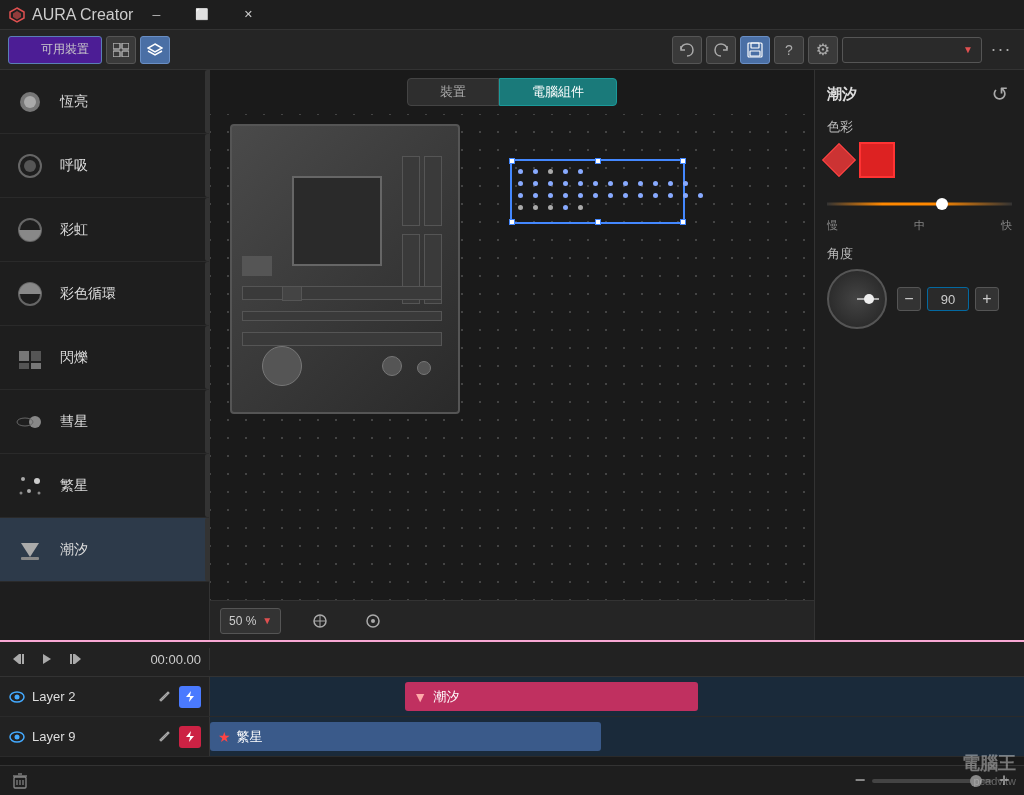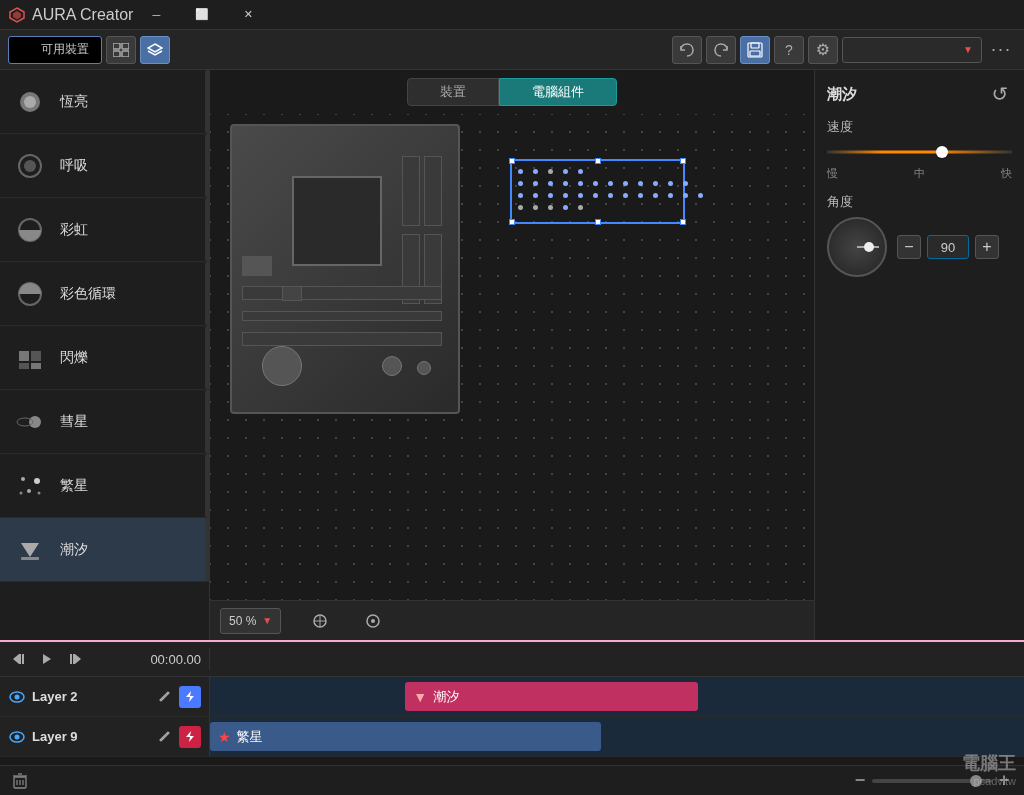--- a/index.html
+++ b/index.html
@@ -61,21 +61,21 @@
       border: 1px solid #555;
       color: #ccc;
       font-size: 12px;
       cursor: pointer;
       border-radius: 3px;
       display: flex;
       align-items: center;
       justify-content: center;
     }
     .toolbar-btn.active {
-      background: #000000;
+      background: #4c1d95;
       border-color: #5a7fb5;
       padding-left: 32px;
     }
     .toolbar-icon-btn {
       width: 30px;
       height: 28px;
       background: #3a3a3a;
       border: 1px solid #555;
       color: #ccc;
       font-size: 14px;
@@ -536,21 +536,20 @@
       align-items: center;
       justify-content: center;
       cursor: pointer;
       color: #4af;
       font-size: 14px;
     }
     .track-name {
       font-size: 13px;
       color: #ddd;
       flex: 1;
-      font-weight: bold;
     }
     .track-edit-btn {
       width: 18px;
       height: 18px;
       display: flex;
       align-items: center;
       justify-content: center;
       cursor: pointer;
       color: #aaa;
       font-size: 12px;
@@ -937,23 +936,29 @@
       </button>
     </div>
   </div>
 
   <div id="right-panel">
     <div class="panel-header-row">
       <span class="panel-title">潮汐</span>
       <button class="panel-reset-btn" style="font-size:20px;">↺</button>
     </div>
 
+    <div>
+      <div class="panel-section-label">色彩</div>
+      <div class="color-section">
+        <div class="color-diamond"></div>
+        <div class="color-square"></div>
+      </div>
+    </div>
 
     <div class="speed-section">
-      <div class="panel-section-label">速度</div>
       <div class="speed-slider-container">
         <div class="speed-track"></div>
         <div class="speed-thumb"></div>
       </div>
       <div class="speed-labels">
         <span>慢</span>
         <span>中</span>
         <span>快</span>
       </div>
     </div>

